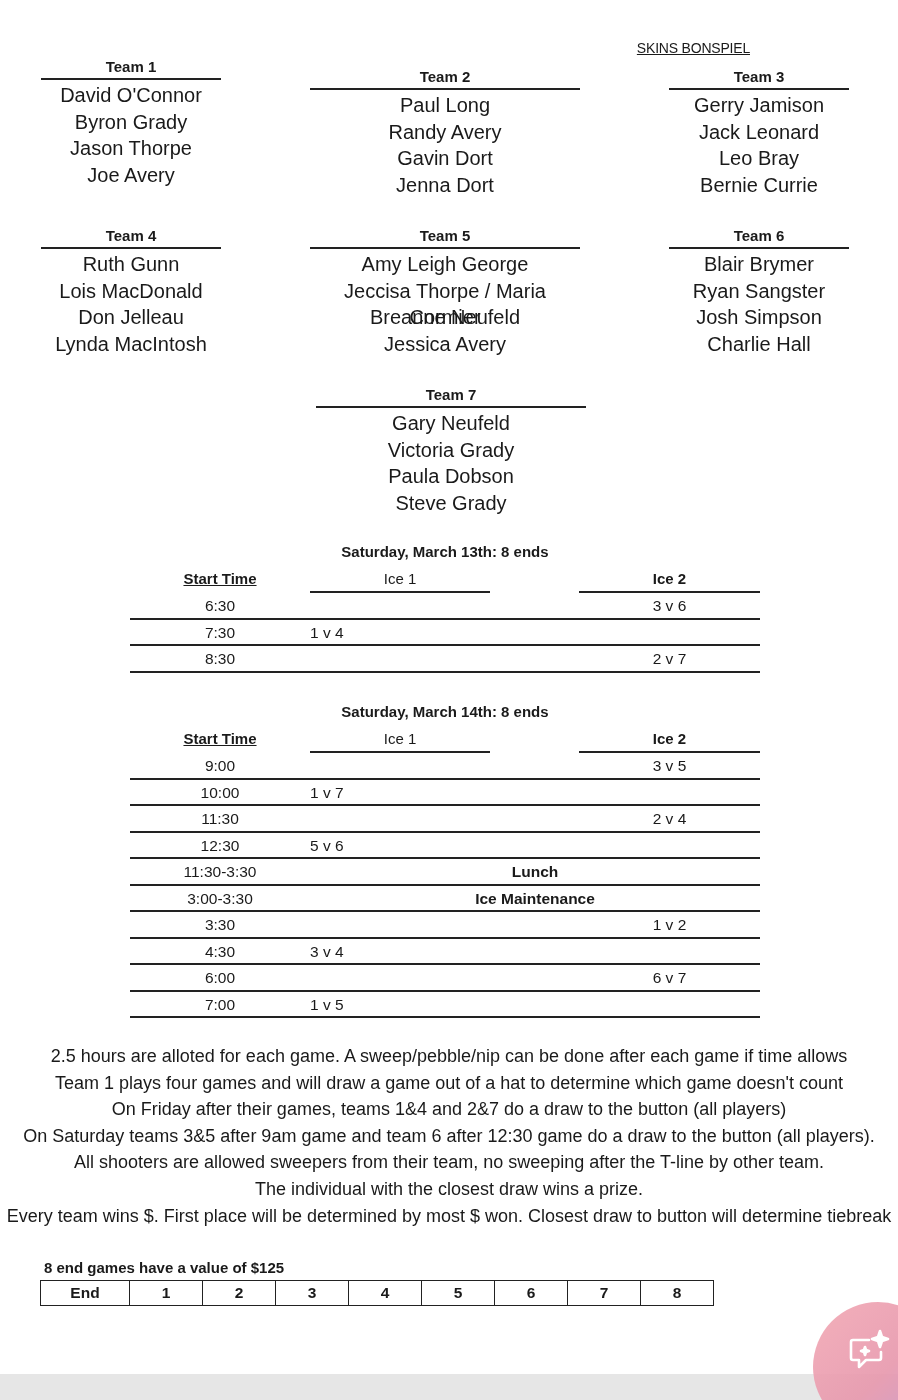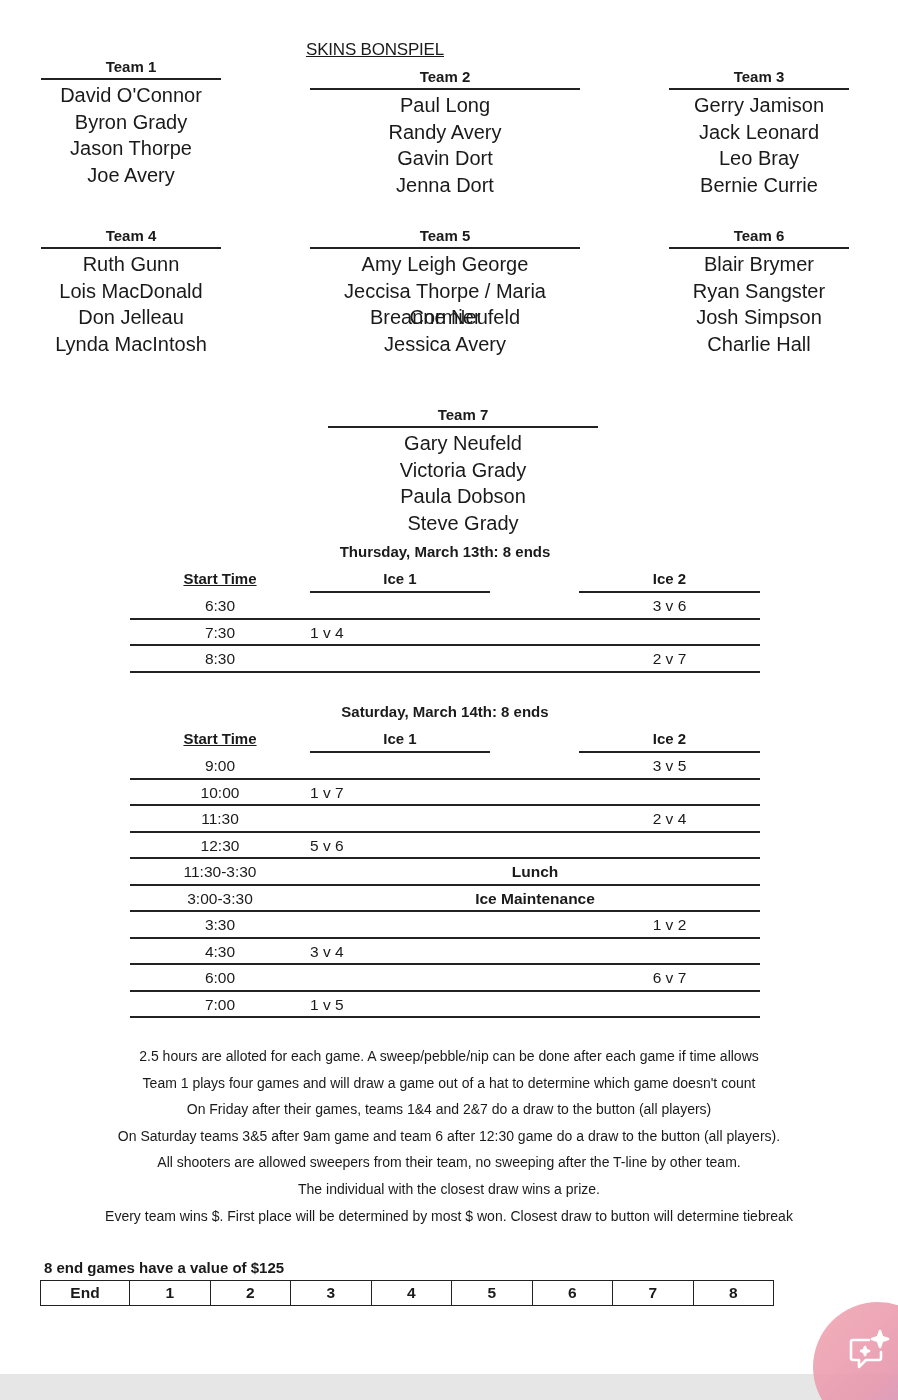--- a/index.html
+++ b/index.html
@@ -4,65 +4,65 @@
 <style>
   html, body { margin: 0; padding: 0; }
   body {
     width: 898px; height: 1400px; position: relative; overflow: hidden;
     background: #ffffff; color: #1a1a1a;
     font-family: "Liberation Sans", "DejaVu Sans", sans-serif;
     font-size: 15.5px;
   }
   .abs { position: absolute; }
   .doc-title {
-    left: 0; width: 750px; top: 40px; text-align: center;
-    font-size: 17px; text-decoration: underline; letter-spacing: -0.2px;
+    left: 0; width: 750px; top: 40px; text-align: right;
+    font-size: 14px; text-decoration: underline; letter-spacing: -0.2px;
   }
   .team { position: absolute; text-align: center; }
   .team .th {
     font-weight: bold; font-size: 15px; height: 22px; line-height: 22px;
     border-bottom: 2px solid #222; margin-bottom: 2px;
   }
   .team .member { height: 26.5px; line-height: 26.5px; font-size: 20px; }
 
   .sched-title {
     position: absolute; left: 130px; width: 630px; text-align: center;
     font-weight: bold; font-size: 15px;
   }
   .sched { position: absolute; left: 130px; width: 630px; }
   .sched .hdr { position: relative; height: 26px; }
   .sched .hdr .st {
     position: absolute; left: 0; width: 180px; text-align: center;
     font-weight: bold; text-decoration: underline; font-size: 15px; top: 3px;
   }
   .sched .hdr .ice1 {
     position: absolute; left: 180px; width: 180px; text-align: center;
-    font-weight: bold; font-size: 15px; top: 3px; height: 21px;
+    font-weight: normal; font-size: 15px; top: 3px; height: 21px;
     border-bottom: 2px solid #222;
   }
   .sched .hdr .ice2 {
     position: absolute; left: 449px; width: 181px; text-align: center;
     font-weight: bold; font-size: 15px; top: 3px; height: 21px;
     border-bottom: 2px solid #222;
   }
   .sched .row {
     position: relative; height: 24.5px; border-bottom: 2px solid #222;
     line-height: 26px;
   }
   .sched .row .t { position: absolute; left: 0; width: 180px; text-align: center; }
   .sched .row .g1 { position: absolute; left: 180px; width: 180px; }
   .sched .row .g2 { position: absolute; left: 449px; width: 181px; text-align: center; }
   .sched .row .span { position: absolute; left: 180px; width: 450px; text-align: center; font-weight: bold; }
 
   .notes { position: absolute; left: 0; width: 898px; top: 1043px; text-align: center; }
-  .notes .line { height: 26.6px; line-height: 26.6px; font-size: 14px; }
+  .notes .line { height: 26.6px; line-height: 26.6px; font-size: 18px; }
 
   .val-caption { position: absolute; left: 44px; top: 1259px; font-weight: bold; font-size: 15px; }
   table.values {
-    position: absolute; left: 40px; top: 1280px; width: 734px;
+    position: absolute; left: 40px; top: 1280px; width: 674px;
     border-collapse: collapse; table-layout: fixed; padding-left: 16px;
   }
   table.values td {
     border: 1.5px solid #222; height: 24px; text-align: center; font-size: 15.5px; padding: 0;
   }
   table.values td.lbl { font-weight: bold; width: 88px; }
   table.values tr.ends td { font-weight: bold; }
 
   .bottom-bar { position: absolute; left: 0; top: 1374px; width: 898px; height: 26px; background: #e6e6e6; }
   .assist-fab {
@@ -113,31 +113,31 @@
       <div class="member">Breanne Neufeld</div>
       <div class="member">Jessica Avery</div>
     </div>
     <div class="team" style="left: 669px; width: 180px; top: 225px;">
       <div class="th">Team 6</div>
       <div class="member">Blair Brymer</div>
       <div class="member">Ryan Sangster</div>
       <div class="member">Josh Simpson</div>
       <div class="member">Charlie Hall</div>
     </div>
-    <div class="team" style="left: 328px; width: 270px; top: 384px; margin-top: 20px;">
+    <div class="team" style="left: 316px; width: 270px; top: 384px;">
       <div class="th">Team 7</div>
       <div class="member">Gary Neufeld</div>
       <div class="member">Victoria Grady</div>
       <div class="member">Paula Dobson</div>
       <div class="member">Steve Grady</div>
     </div>
   </div>
 
 <div id="schedules">
-    <div class="sched-title" style="top: 543px;">Thursday, March 13th:  8 ends</div>
+    <div class="sched-title" style="top: 543px;">Saturday, March 13th:  8 ends</div>
     <div class="sched" style="top: 567px;">
       <div class="hdr">
         <div class="st">Start Time</div>
         <div class="ice1">Ice 1</div>
         <div class="ice2">Ice 2</div>
       </div>
       <div class="row">
         <div class="t">6:30</div>
         <div class="g1"></div>
         <div class="g2">3 v 6</div>

